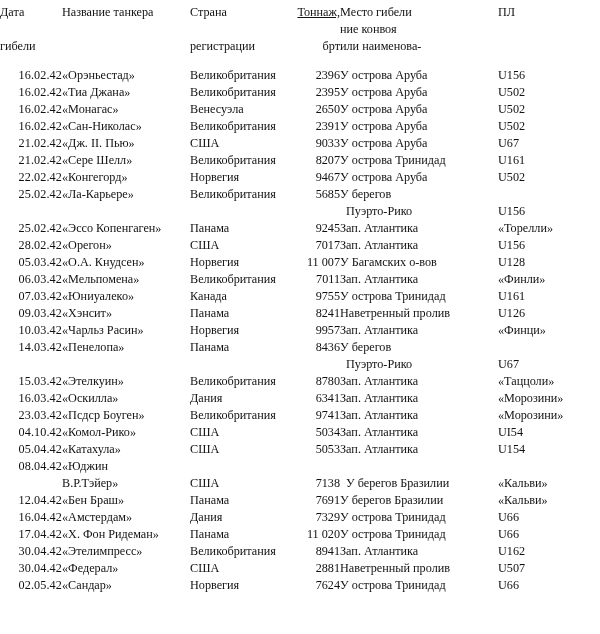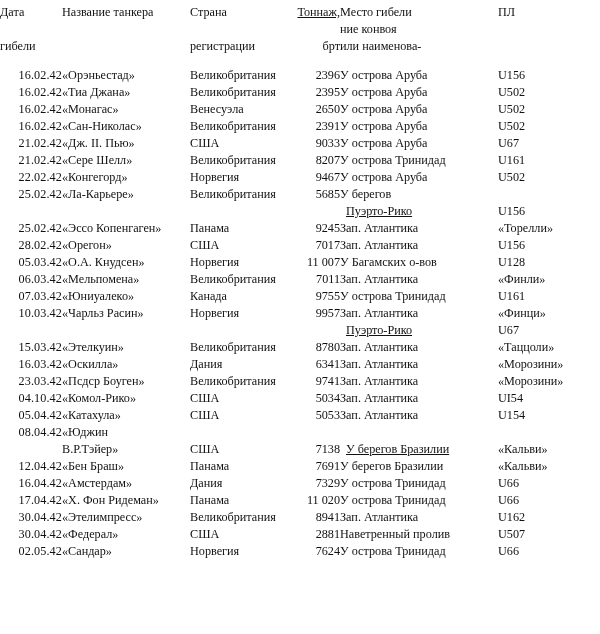--- a/index.html
+++ b/index.html
@@ -60,21 +60,21 @@
   thead tr.spacer td { height: 12px; line-height: 12px; font-size: 1px; }
 
   
   td.date     { text-align: right; padding-right: 6px; letter-spacing: 0.1px; }
   td.name     { padding-left: 8px; }
   td.country  { padding-left: 6px; }
   td.tonnage  { text-align: right; padding-right: 6px; }
   td.place    { padding-left: 6px; }
   td.sub      { padding-left: 12px; }
 
-  tr.cont td.place  { padding-left: 6px; text-decoration: underline; }
+  tr.cont td.place  { padding-left: 6px; }
 </style>
 </head>
 <body>
 
 <div class="page">
   <table class="loss-table">
     <colgroup>
       <col class="c-date">
         <col class="c-name">
         <col class="c-country">
@@ -218,26 +218,42 @@
         </tr>
         <tr>
           <td class="date">07.03.42</td>
           <td class="name">«Юниуалеко»</td>
           <td class="country">Канада</td>
           <td class="tonnage">9755</td>
           <td class="place">У острова Тринидад</td>
           <td class="sub">U161</td>
         </tr>
         <tr>
+          <td class="date">09.03.42</td>
+          <td class="name">«Хэнсит»</td>
+          <td class="country">Панама</td>
+          <td class="tonnage">8241</td>
+          <td class="place">Наветренный пролив</td>
+          <td class="sub">U126</td>
+        </tr>
+        <tr>
           <td class="date">10.03.42</td>
           <td class="name">«Чарльз Расин»</td>
           <td class="country">Норвегия</td>
           <td class="tonnage">9957</td>
           <td class="place">Зап. Атлантика</td>
           <td class="sub">«Финци»</td>
+        </tr>
+        <tr>
+          <td class="date">14.03.42</td>
+          <td class="name">«Пенелопа»</td>
+          <td class="country">Панама</td>
+          <td class="tonnage">8436</td>
+          <td class="place">У берегов</td>
+          <td class="sub">&nbsp;</td>
         </tr>
         <tr class="cont">
           <td class="date">&nbsp;</td>
           <td class="name">&nbsp;</td>
           <td class="country">&nbsp;</td>
           <td class="tonnage">&nbsp;</td>
           <td class="place">Пуэрто-Рико</td>
           <td class="sub">U67</td>
         </tr>
         <tr>

